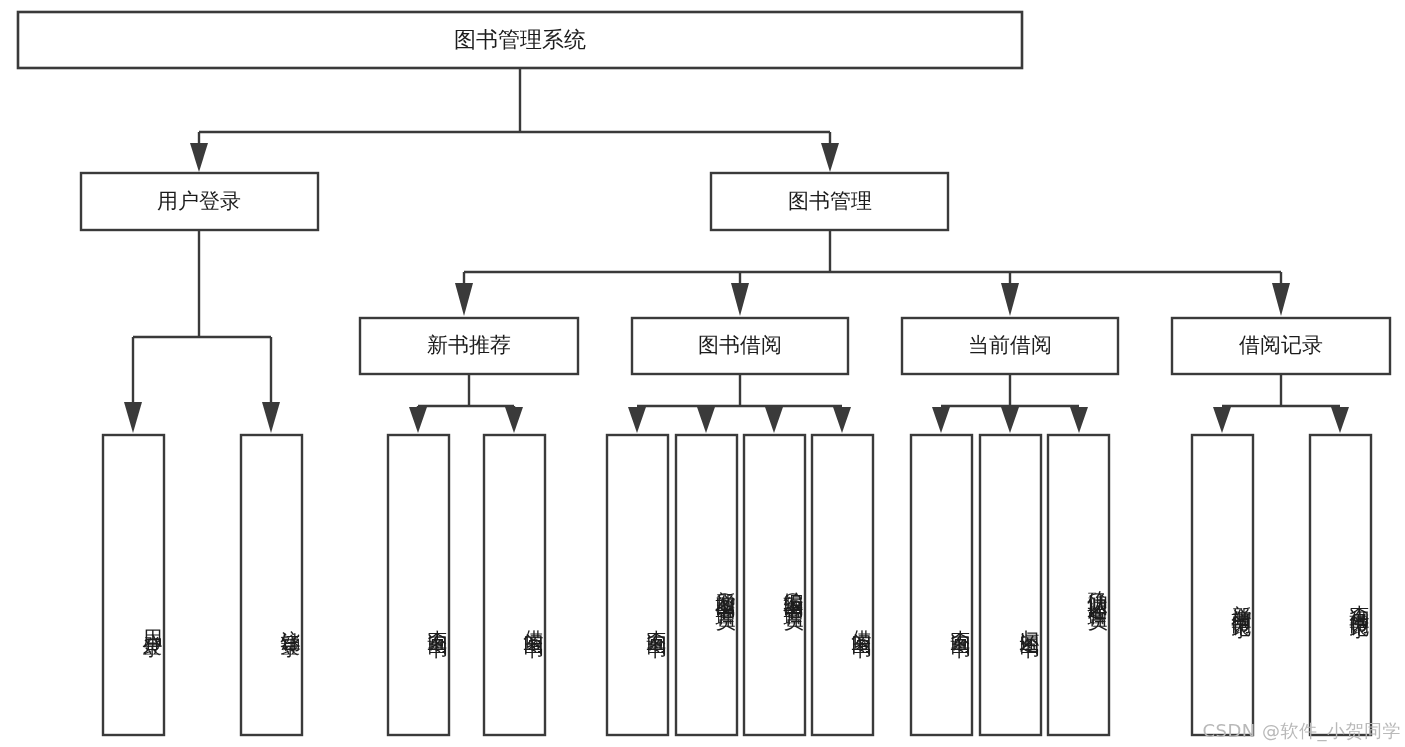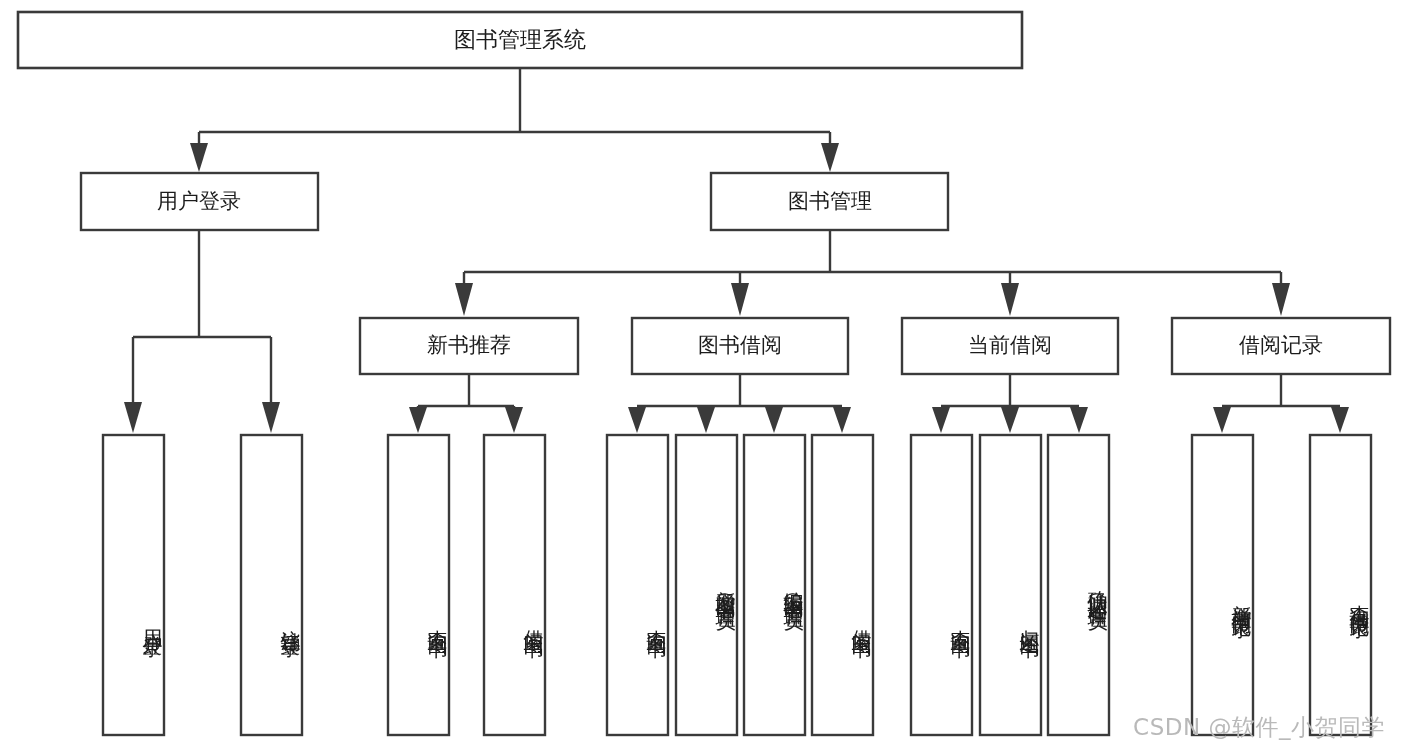--- a/index.html
+++ b/index.html
@@ -67,24 +67,24 @@
     letter-spacing: 3px;
     text-align: center;
     display: flex;
     align-items: flex-start;
     justify-content: center;
     pointer-events: none;
     white-space: pre;
   }
   .watermark {
     position: absolute;
-    right: 20px;
+    right: 4px;
     bottom: 4px;
     font-family: "DejaVu Sans", "Liberation Sans", sans-serif;
-    font-size: 23px;
+    font-size: 18px;
     color: #b9b9b9;
     letter-spacing: 0.5px;
     user-select: none;
   }
 </style>
 </head>
 <body>
 
 <div id="diagram-root">
 

